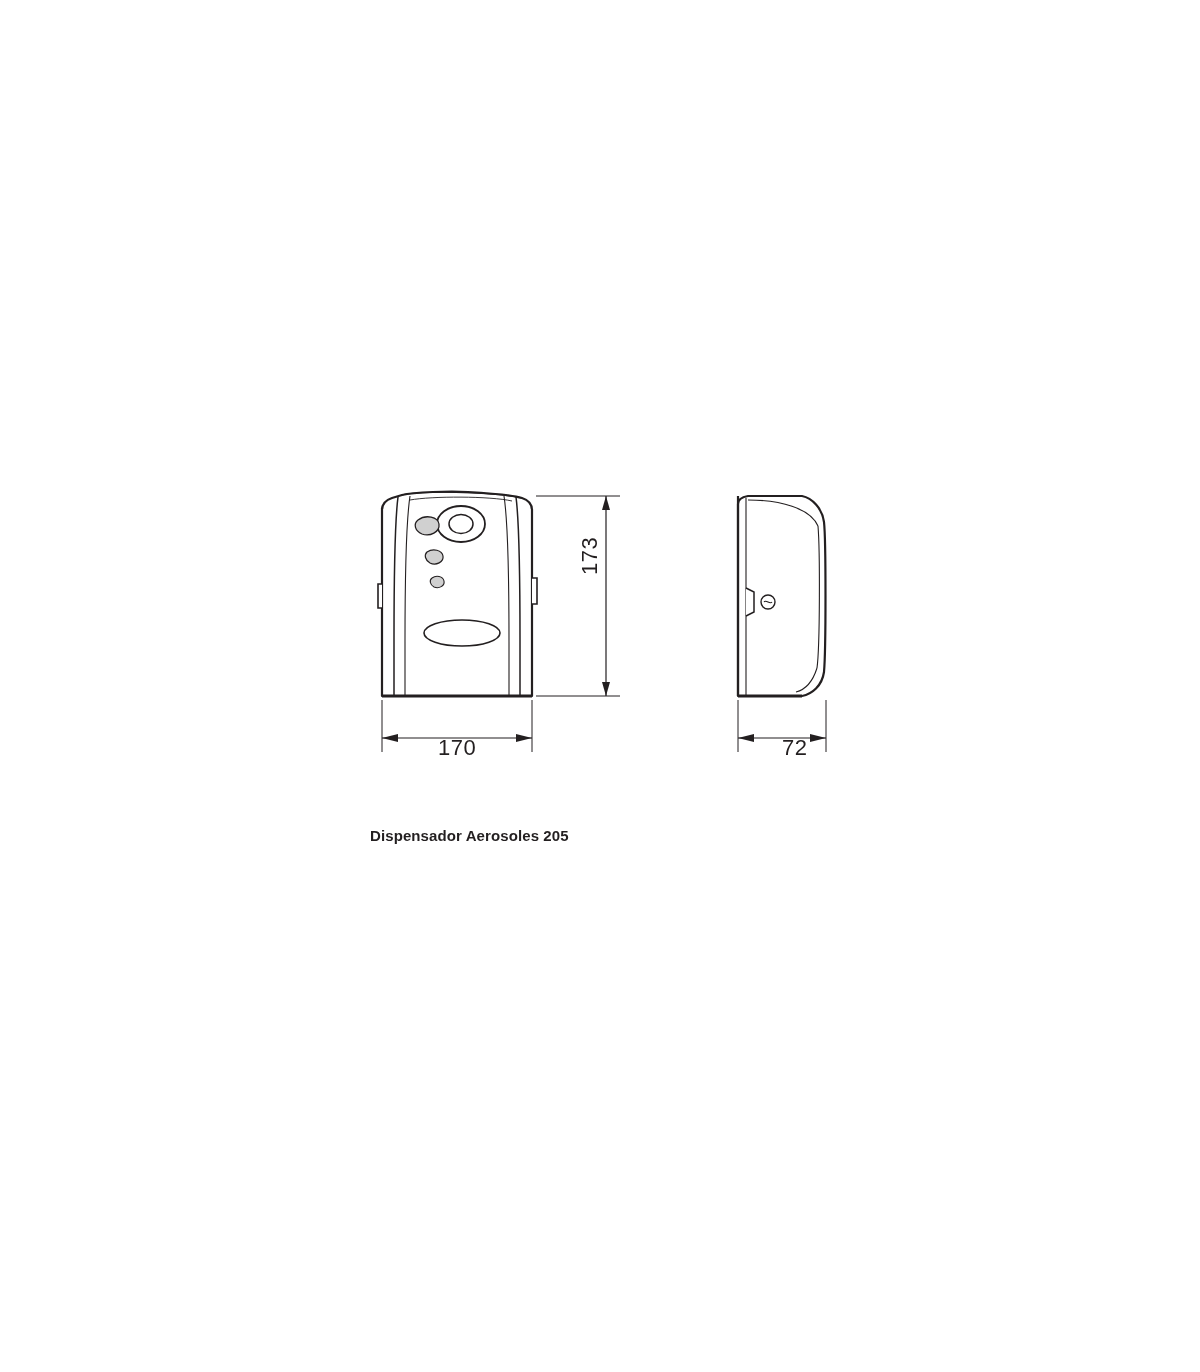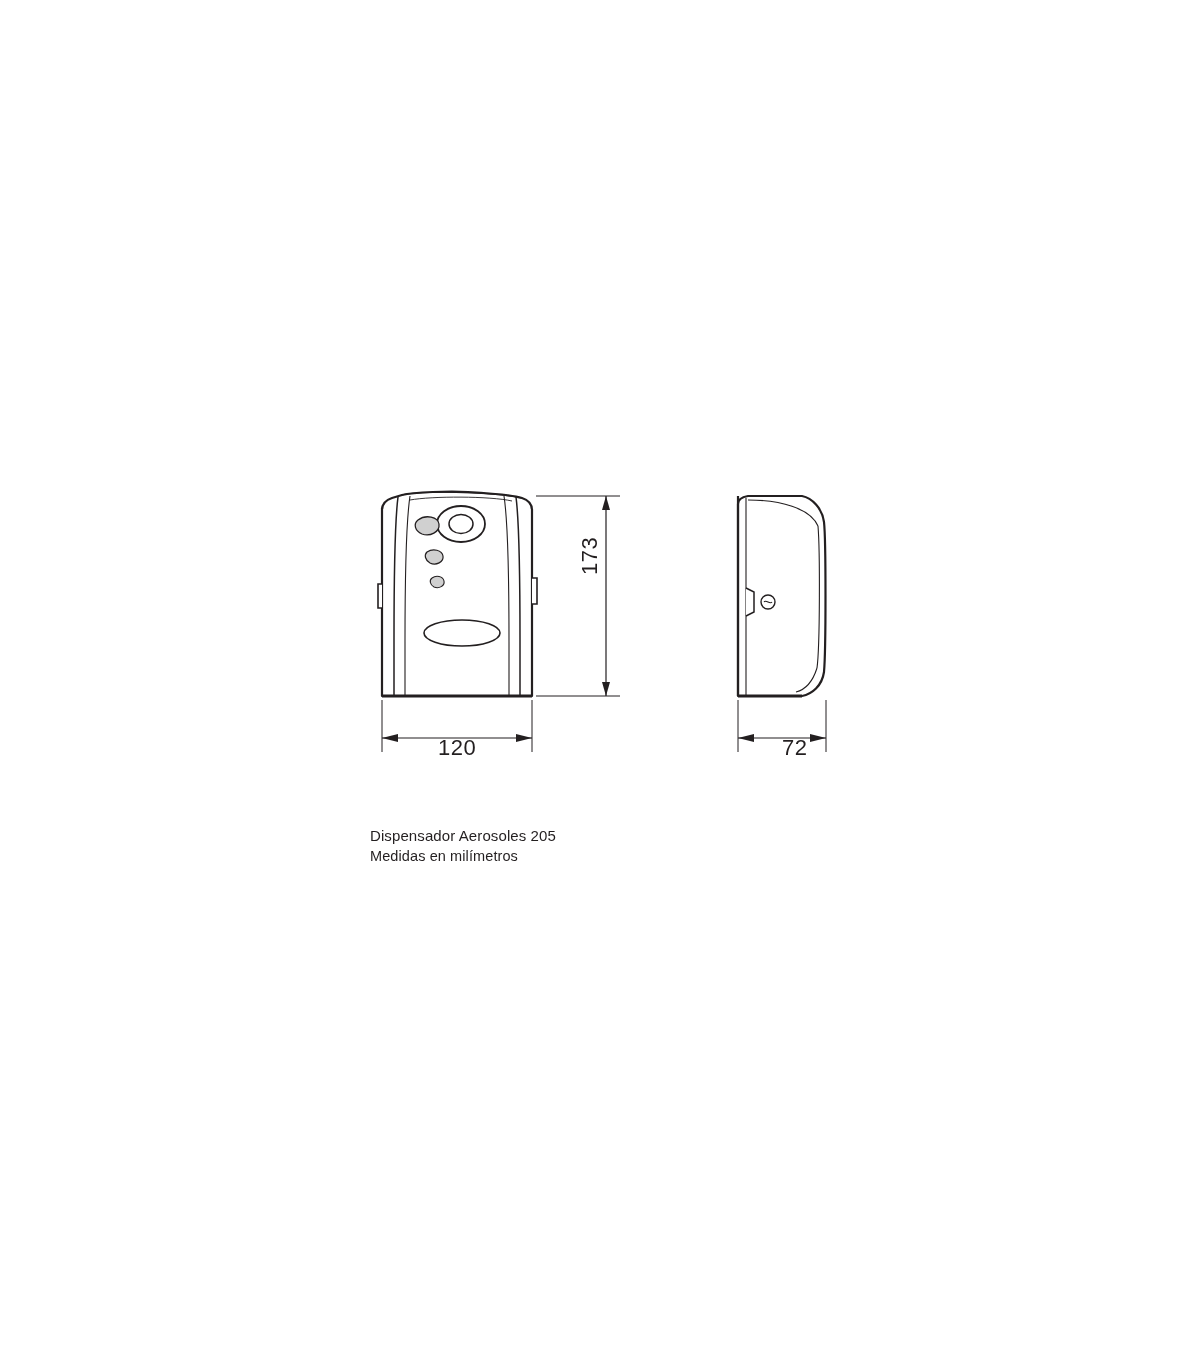--- a/index.html
+++ b/index.html
@@ -33,21 +33,21 @@
   }
 
   .caption-block {
     position: absolute;
     left: 370px;
     top: 826px;
     width: 520px;
   }
   .caption-title {
     font-size: 15px;
-    font-weight: normal;
+    font-weight: bold;
     color: #231f20;
     line-height: 20px;
     letter-spacing: 0.1px;
   }
   .caption-sub {
     font-size: 14.5px;
     font-weight: normal;
     color: #231f20;
     line-height: 20px;
     letter-spacing: 0.1px;
@@ -159,22 +159,21 @@
         <line x1="398" y1="278" x2="486" y2="278" stroke="#231f20" stroke-width="1.2"></line>
         <polygon points="398,278 414,274 414,282" fill="#231f20"></polygon>
         <polygon points="486,278 470,274 470,282" fill="#231f20"></polygon>
       </g>
 
     </svg>
   </div>
 
   <span class="dim-label" id="dim-label-height">173</span>
 
-  <span class="dim-label" id="dim-label-width-front">120</span>
+  <span class="dim-label" id="dim-label-width-front">170</span>
 
   <span class="dim-label" id="dim-label-width-side">72</span>
 
   <div class="caption-block">
     <div class="caption-title">Dispensador Aerosoles 205</div>
-    <div class="caption-sub">Medidas en milímetros</div>
   </div>
 
 </div>
 
 </body></html>

